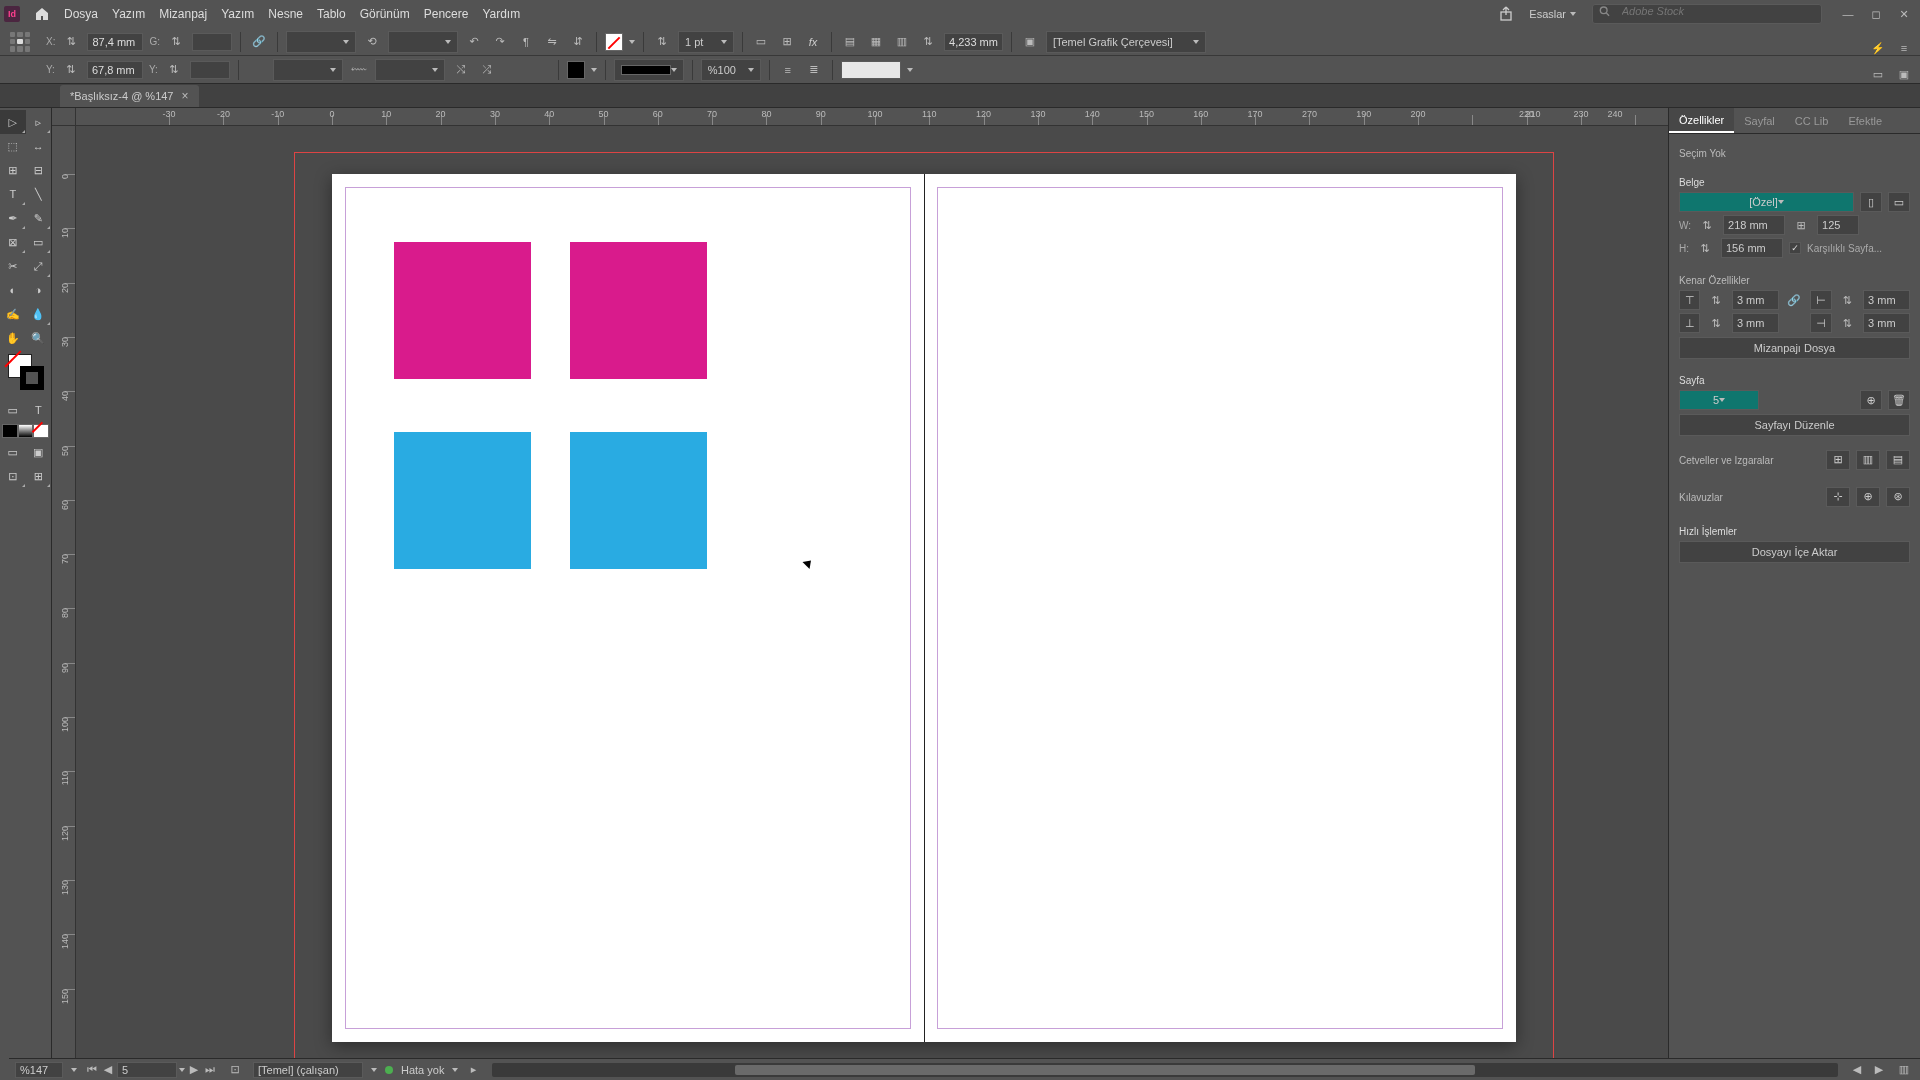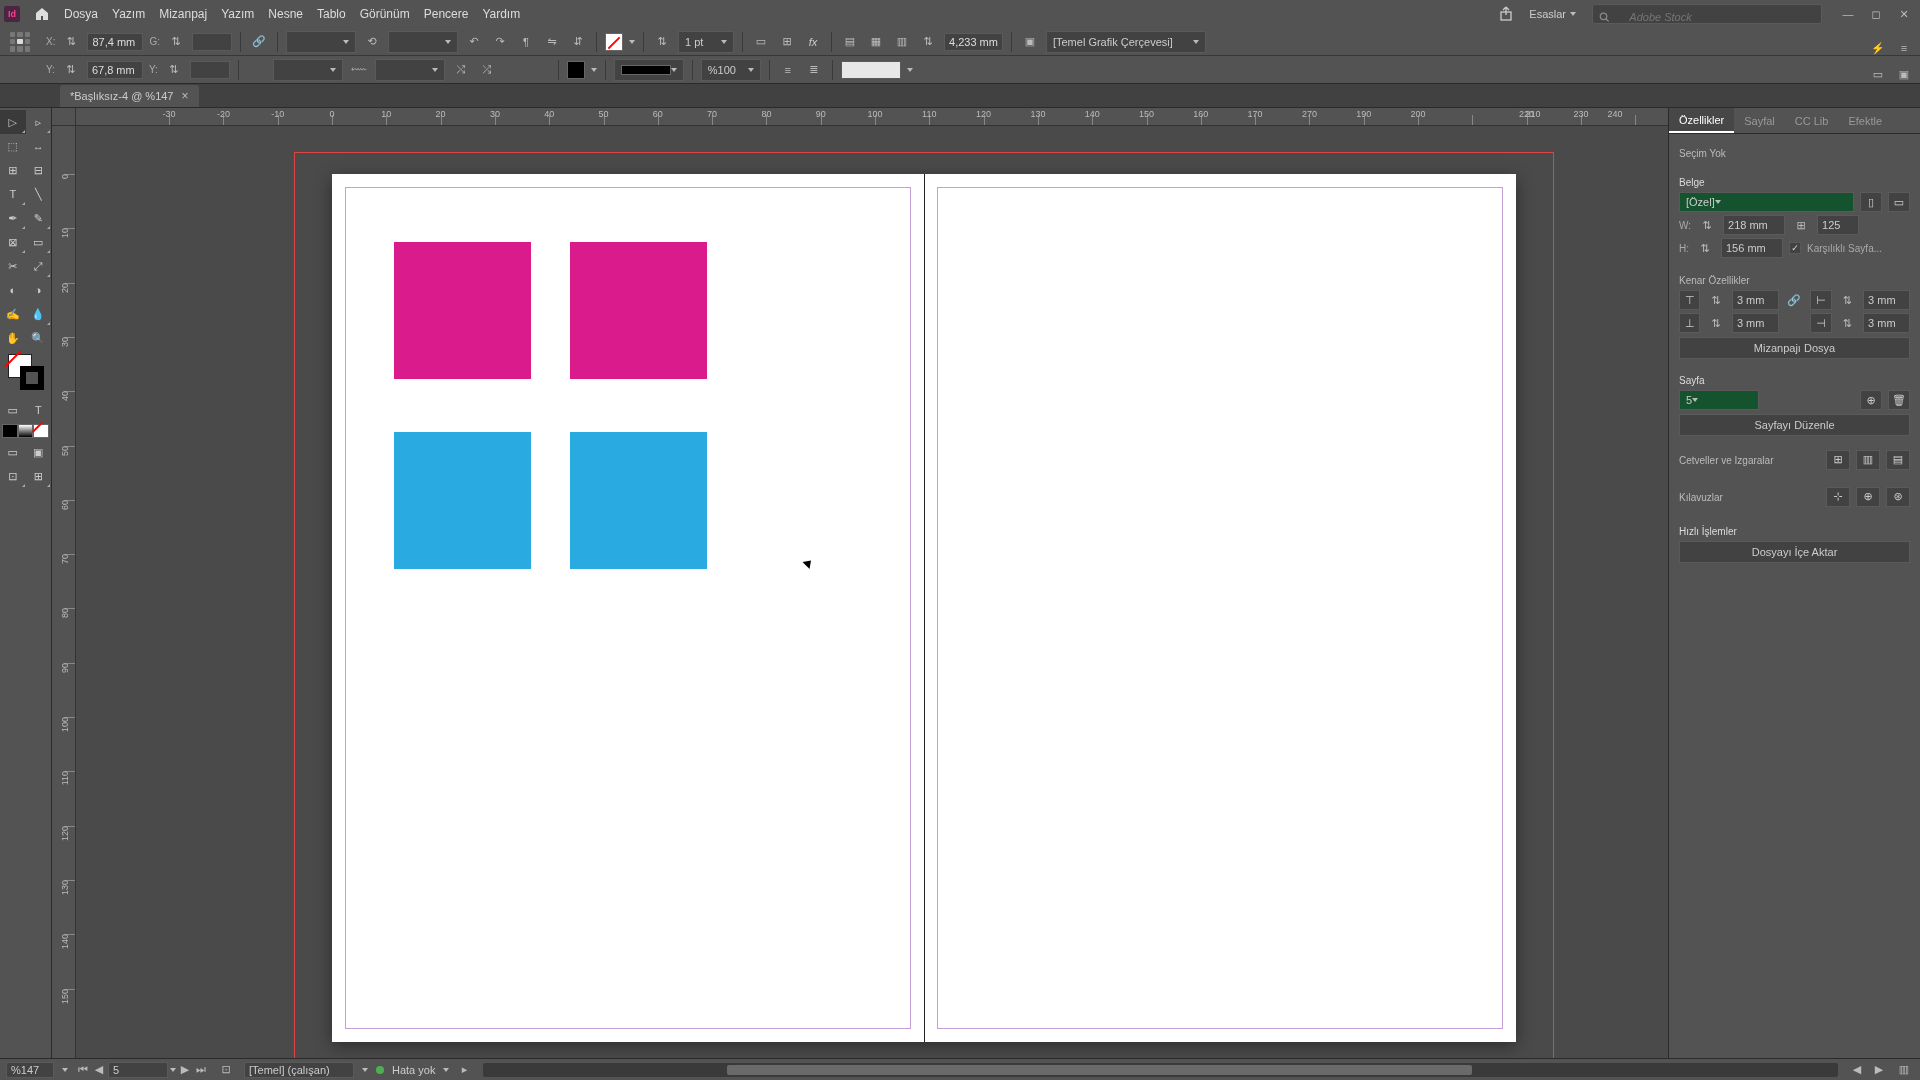--- a/index.html
+++ b/index.html
@@ -6,21 +6,21 @@
 body{background:#535353;width:1920px;height:1080px;overflow:hidden;position:relative}
 
 .titlebar{height:28px;background:#535353;display:flex;align-items:center;padding:0 4px}
 .titlebar .app-icon{width:16px;height:16px;background:#4b2640;border-radius:2px;margin-right:6px;display:flex;align-items:center;justify-content:center;color:#ff3f8e;font-weight:bold;font-size:9px}
 .titlebar .home-icon{width:16px;height:16px;margin:0 8px;color:#ddd}
 .menubar{display:flex;gap:14px;margin-left:6px}
 .menubar span{color:#ddd;font-size:12px;cursor:default}
 .titlebar .spacer{flex:1}
 .titlebar .share-icon{width:16px;height:16px;margin-right:14px}
 .titlebar .workspace{color:#ddd;margin-right:16px;display:flex;align-items:center;gap:4px}
-.titlebar .search{width:230px;height:20px;background:#424242;border:1px solid #5a5a5a;border-radius:3px;display:flex;align-items:flex-end;padding:0 6px;gap:20px;margin-right:10px}
+.titlebar .search{width:230px;height:20px;background:#424242;border:1px solid #5a5a5a;border-radius:3px;display:flex;align-items:flex-start;padding:0 6px;gap:12px;margin-right:10px}
 .titlebar .search input{background:transparent;border:none;outline:none;color:#888;font-style:italic;width:100%}
 .win-btns{display:flex;gap:4px;margin-left:4px}
 .win-btns div{width:24px;height:18px;display:flex;align-items:center;justify-content:center;color:#bbb}
 
 .ctrlbar{height:28px;background:#535353;border-bottom:1px solid #383838;display:flex;align-items:center;padding:0 6px;gap:6px}
 .ctrlbar.row2{border-bottom:1px solid #2a2a2a}
 .refpoint{width:28px;height:28px;display:grid;grid-template-columns:repeat(3,1fr);grid-template-rows:repeat(3,1fr);gap:2px;padding:4px;margin-right:6px}
 .refpoint div{background:#777;border-radius:1px}
 .refpoint div.sel{background:#ddd}
 .lbl{color:#aaa;font-size:10px}
@@ -72,29 +72,29 @@
 .cursor-arrow{position:absolute;width:12px;height:12px}
 .cursor-arrow::before{content:"";position:absolute;width:0;height:0;border-left:7px solid #000;border-top:5px solid transparent;border-bottom:5px solid transparent;transform:rotate(-45deg)}
 
 .rightpanel{width:252px;background:#535353;border-left:1px solid #2a2a2a;display:flex;flex-direction:column}
 .rp-tabs{height:26px;display:flex;align-items:center;border-bottom:1px solid #2a2a2a}
 .rp-tabs .tab{padding:0 10px;height:100%;display:flex;align-items:center;color:#999;font-size:11px}
 .rp-tabs .tab.active{color:#fff;border-bottom:2px solid #fff;background:#474747}
 .rp-body{flex:1;padding:8px 10px;overflow:auto}
 .rp-section-title{color:#bbb;font-size:10px;margin:6px 0 4px}
 .rp-row{display:flex;align-items:center;gap:6px;margin:3px 0}
-.rp-dropdown{flex:1;background:#14532d;border:1px solid #5a5a5a;height:20px;display:flex;align-items:center;justify-content:flex-start;padding:0 6px}
+.rp-dropdown{flex:1;background:#0f766e;border:1px solid #5a5a5a;height:20px;display:flex;align-items:center;justify-content:center;padding:0 6px}
 .rp-btn{width:22px;height:20px;background:#424242;border:1px solid #5a5a5a;display:flex;align-items:center;justify-content:center}
 .rp-field{background:#424242;border:1px solid #5a5a5a;height:20px;padding:0 4px;display:flex;align-items:center;width:62px}
 .rp-widebtn{width:100%;height:22px;background:#424242;border:1px solid #5a5a5a;display:flex;align-items:center;justify-content:center;margin:4px 0}
 .rp-check{width:12px;height:12px;background:#424242;border:1px solid #5a5a5a;display:inline-flex;align-items:center;justify-content:center;color:#ddd;font-size:9px}
 .rp-squares{display:flex;gap:6px}
 .rp-sq{width:24px;height:20px;background:#424242;border:1px solid #5a5a5a;display:flex;align-items:center;justify-content:center}
 
-.statusbar{position:absolute;bottom:0;left:0;right:0;height:22px;background:#535353;border-top:1px solid #2a2a2a;display:flex;align-items:center;padding:0 6px;gap:8px}
+.statusbar{position:absolute;bottom:0;left:9px;right:0;height:22px;background:#535353;border-top:1px solid #2a2a2a;display:flex;align-items:center;padding:0 6px;gap:8px}
 .statusbar .fld2{background:#424242;border:1px solid #5a5a5a;height:16px;padding:0 4px;display:flex;align-items:center;min-width:48px}
 .statusbar .pagenav{display:flex;align-items:center;gap:2px}
 .statusbar .pgbtn{width:14px;height:14px;display:flex;align-items:center;justify-content:center;color:#bbb}
 .status-dot{width:8px;height:8px;border-radius:50%;background:#4caf50}
 .hscroll{flex:1;height:14px;background:#3a3a3a;border-radius:2px;position:relative;margin:0 4px}
 .hscroll .thumb{position:absolute;left:18%;width:55%;top:2px;bottom:2px;background:#6a6a6a;border-radius:2px}
 
 .rtop{position:absolute;top:38px;right:6px;display:flex;gap:6px}
 .rtop2{position:absolute;top:64px;right:6px;display:flex;gap:6px}
 </style>

